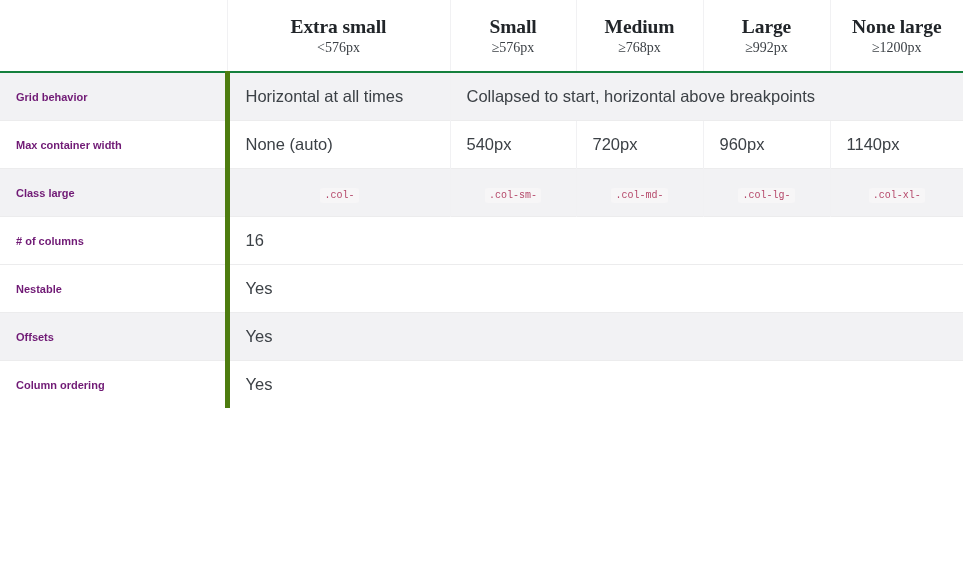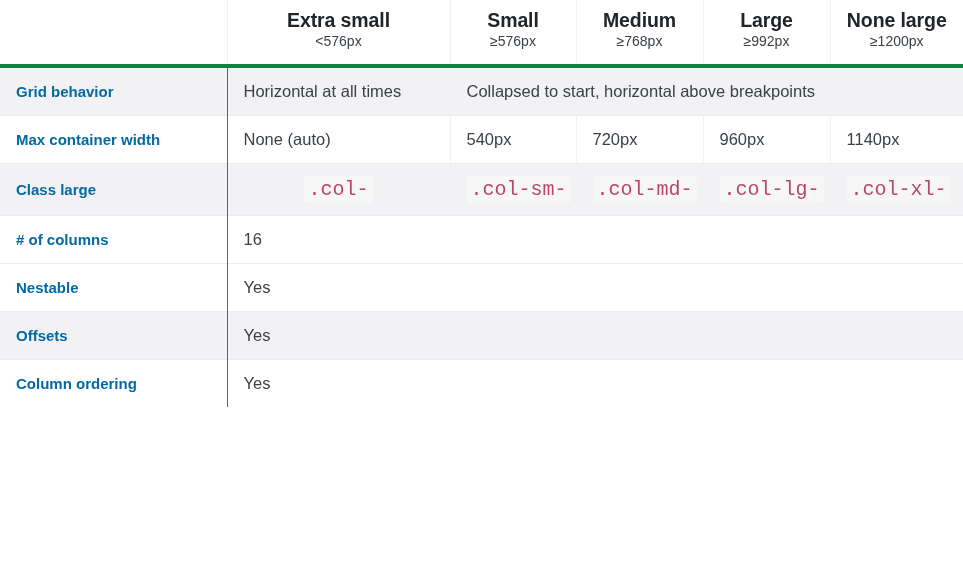--- a/index.html
+++ b/index.html
@@ -28,24 +28,25 @@
   col.c-xs    { width: 223px; }
   col.c-sm    { width: 126px; }
   col.c-md    { width: 127px; }
   col.c-lg    { width: 127px; }
   col.c-xl    { width: 133px; }
 
   
   thead th {
     background: #ffffff;
     border: none;
-    border-bottom: 4px solid #15803d;
+    border-bottom: 2px solid #15803d;
     vertical-align: bottom;
-    padding: 8px 12px 14px 12px;
+    padding: 15px 12px 14px 12px;
     text-align: center;
+    font-family: Liberation Serif, serif;
   }
   thead th.corner {
     border-right: 1px solid #f1f1f3;
   }
   thead th.bp {
     border-left: 1px solid #f1f1f3;
   }
   .bp-title {
     display: block;
     font-size: 19.5px;
@@ -71,42 +72,42 @@
     vertical-align: middle;
     text-align: left;
     font-weight: normal;
     font-size: 16.5px;
     color: #3c4146;
     height: 33px;
     box-sizing: border-box;
   }
   tbody th.rowlabel {
     font-weight: bold;
-    color: #0369a1;
-    font-size: 15px;
-    border-right: 1px solid #4d7c0f;
+    color: #701a75;
+    font-size: 11px;
+    border-right: 5px solid #4d7c0f;
     white-space: nowrap;
   }
   tbody td.cellborder {
     border-left: 1px solid #f1f1f3;
   }
   tbody tr.odd > th,
   tbody tr.odd > td {
     background: #f2f2f4;
   }
   tbody tr.even > th,
   tbody tr.even > td {
     background: #ffffff;
   }
 
   td.center { text-align: center; }
 
   code.cls {
     font-family: "Liberation Mono", "DejaVu Sans Mono", monospace;
-    font-size: 20px;
+    font-size: 10px;
     color: #b5486a;
     background: #f7f6f7;
     padding: 2px 4px;
     border-radius: 3px;
     white-space: nowrap;
   }
 </style>
 </head>
 <body>
 

